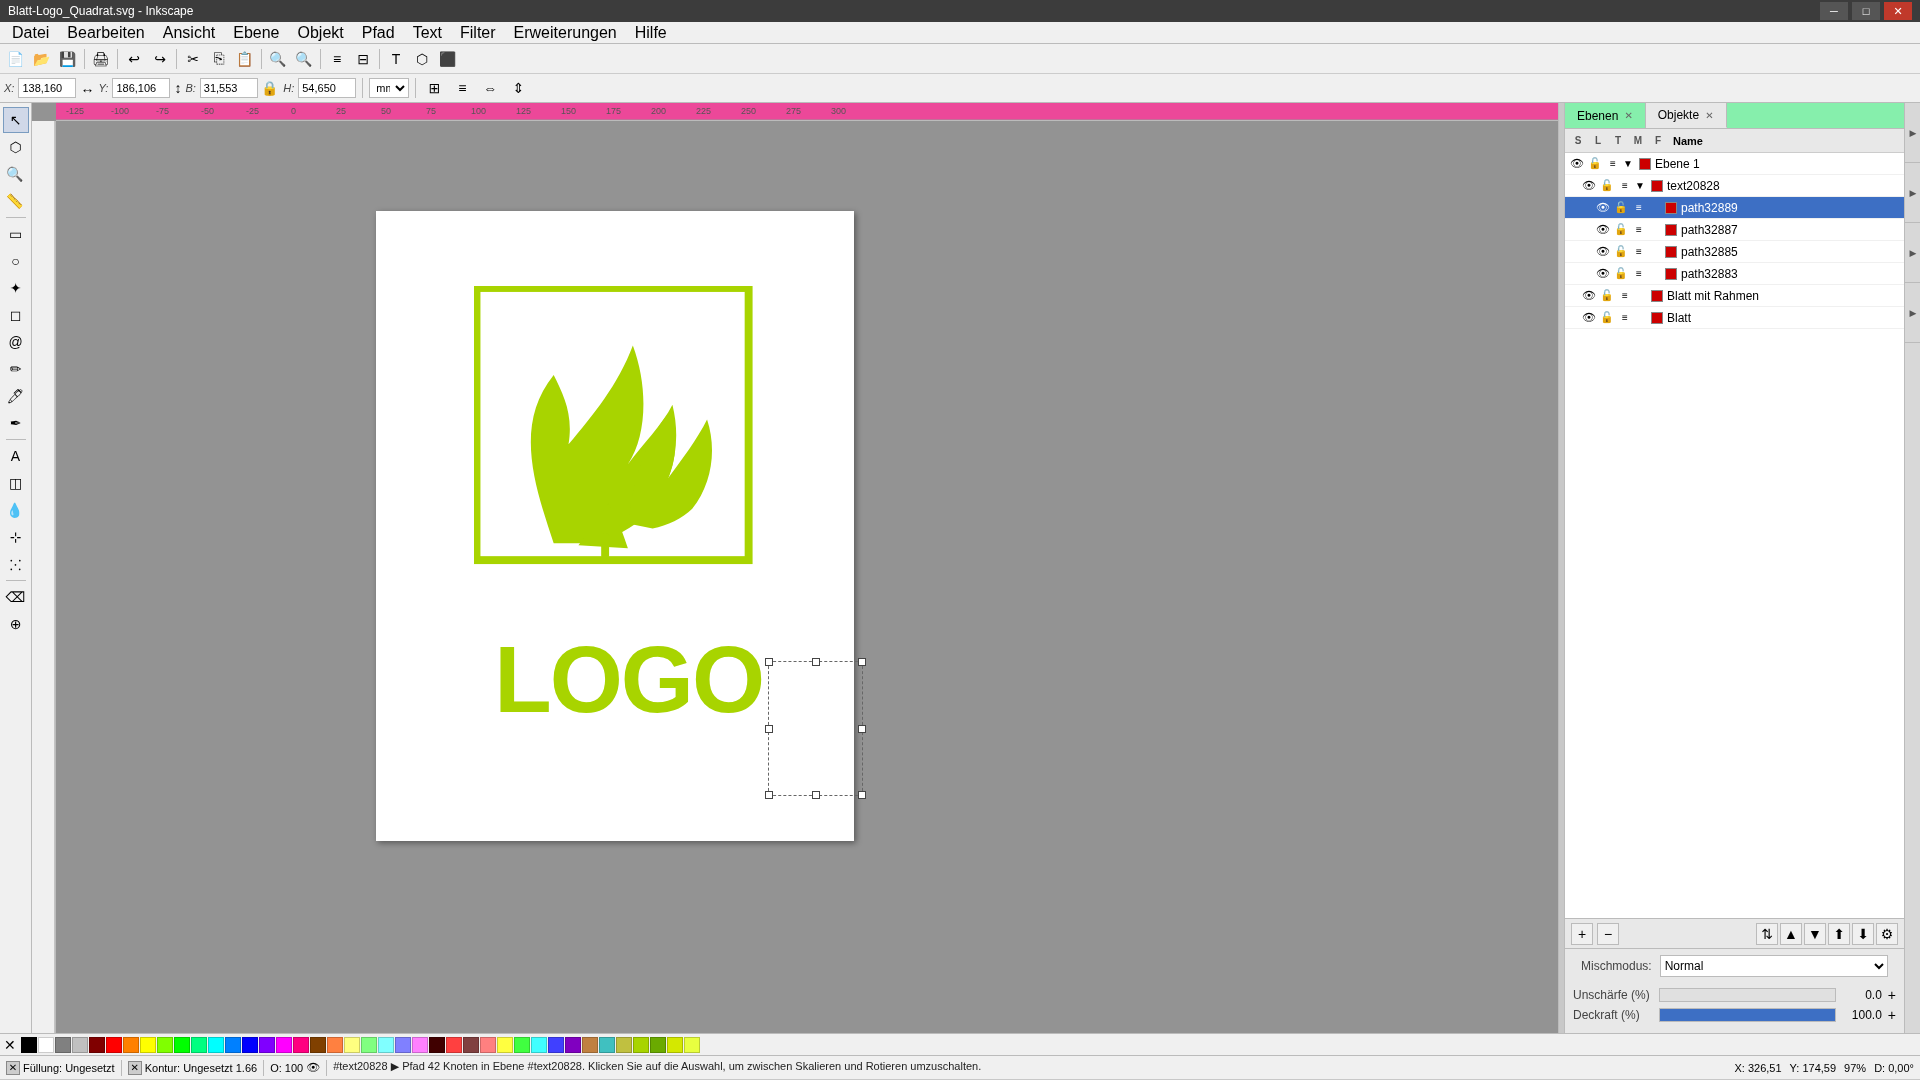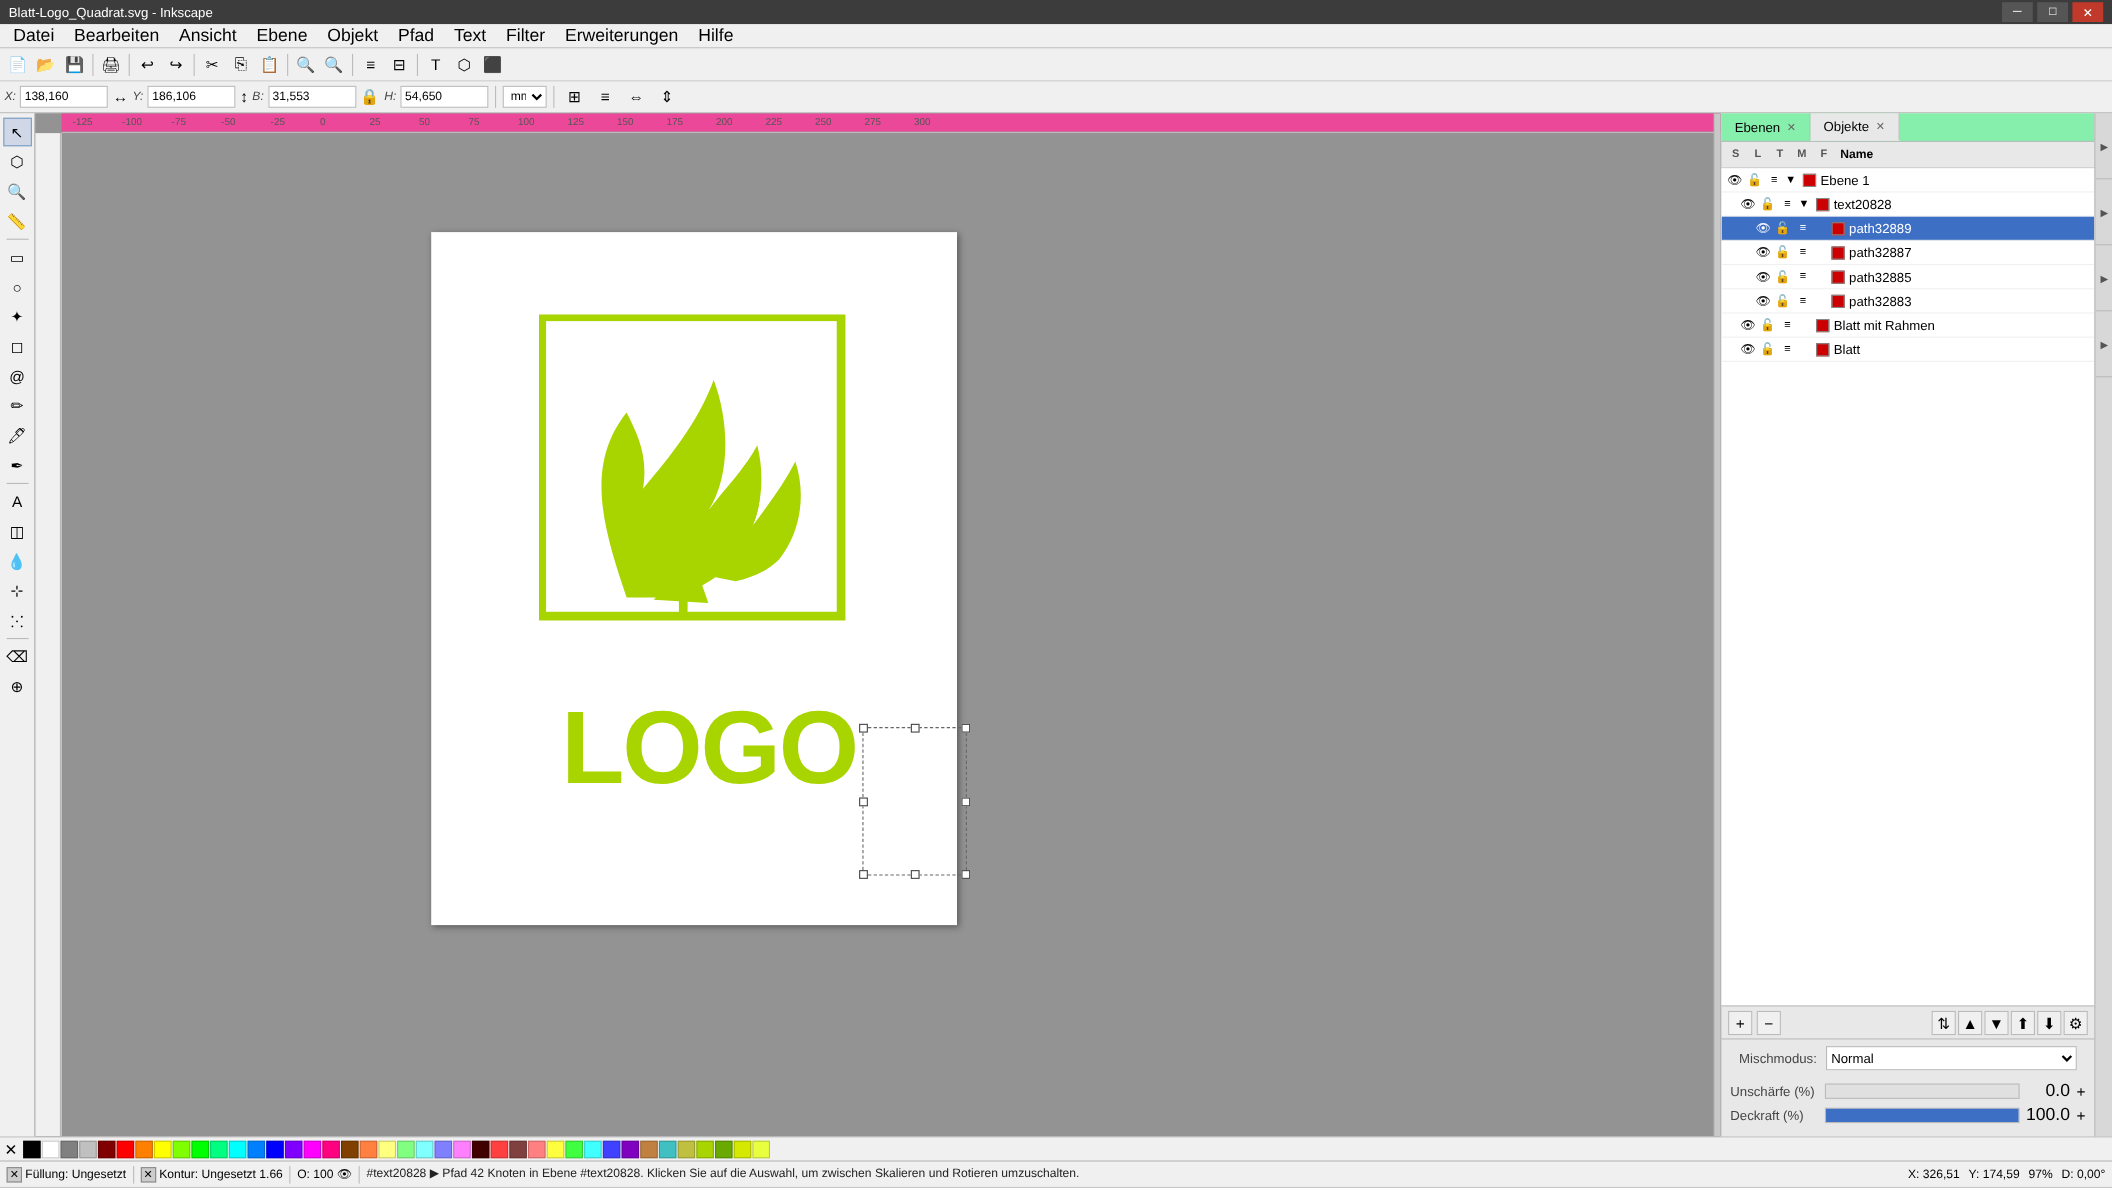--- a/index.html
+++ b/index.html
@@ -77,21 +77,21 @@
       width: 24px; height: 24px;
       background: none;
       border: 1px solid transparent;
       cursor: pointer;
       display: flex; align-items: center; justify-content: center;
       font-size: 14px;
     }
     .tb-sep { width: 1px; height: 20px; background: #bbb; margin: 0 2px; }
     .coord-label { font-size: 11px; color: #444; font-style: italic; }
     .coord-box {
-      width: 80px; height: 20px;
+      width: 58px; height: 20px;
       border: 1px solid #bbb;
       background: #fff;
       padding: 0 3px;
       font-size: 11px;
     }
     .coord-unit {
       width: 40px; height: 20px;
       border: 1px solid #bbb;
       background: #fff;
       font-size: 11px;
@@ -156,21 +156,21 @@
     
     #canvas-scroll {
       position: absolute;
       top: 18px; left: 24px; right: 0; bottom: 18px;
       overflow: hidden;
     }
 
     
     #page {
       position: absolute;
-      left: 336px;
+      left: 320px;
       top: 90px;
       width: 478px;
       height: 630px;
       background: white;
       box-shadow: 2px 2px 6px rgba(0,0,0,0.4);
     }
 
     
     #logo-container {
       position: absolute;
@@ -327,21 +327,21 @@
       background: linear-gradient(to right, #888, #fff);
       border: 1px solid #bbb;
       position: relative;
     }
     .opacity-bar-fill {
       position: absolute;
       top: 0; left: 0;
       height: 100%;
       background: #3d6fc4;
     }
-    .opacity-val { width: 40px; text-align: right; font-size: 16px; }
+    .opacity-val { width: 40px; text-align: right; font-size: 12px; }
     .opacity-plus { font-size: 14px; cursor: pointer; }
 
     
     #statusbar {
       height: 24px;
       background: #f0f0f0;
       border-top: 1px solid #bbb;
       display: flex;
       align-items: center;
       padding: 0 6px;

